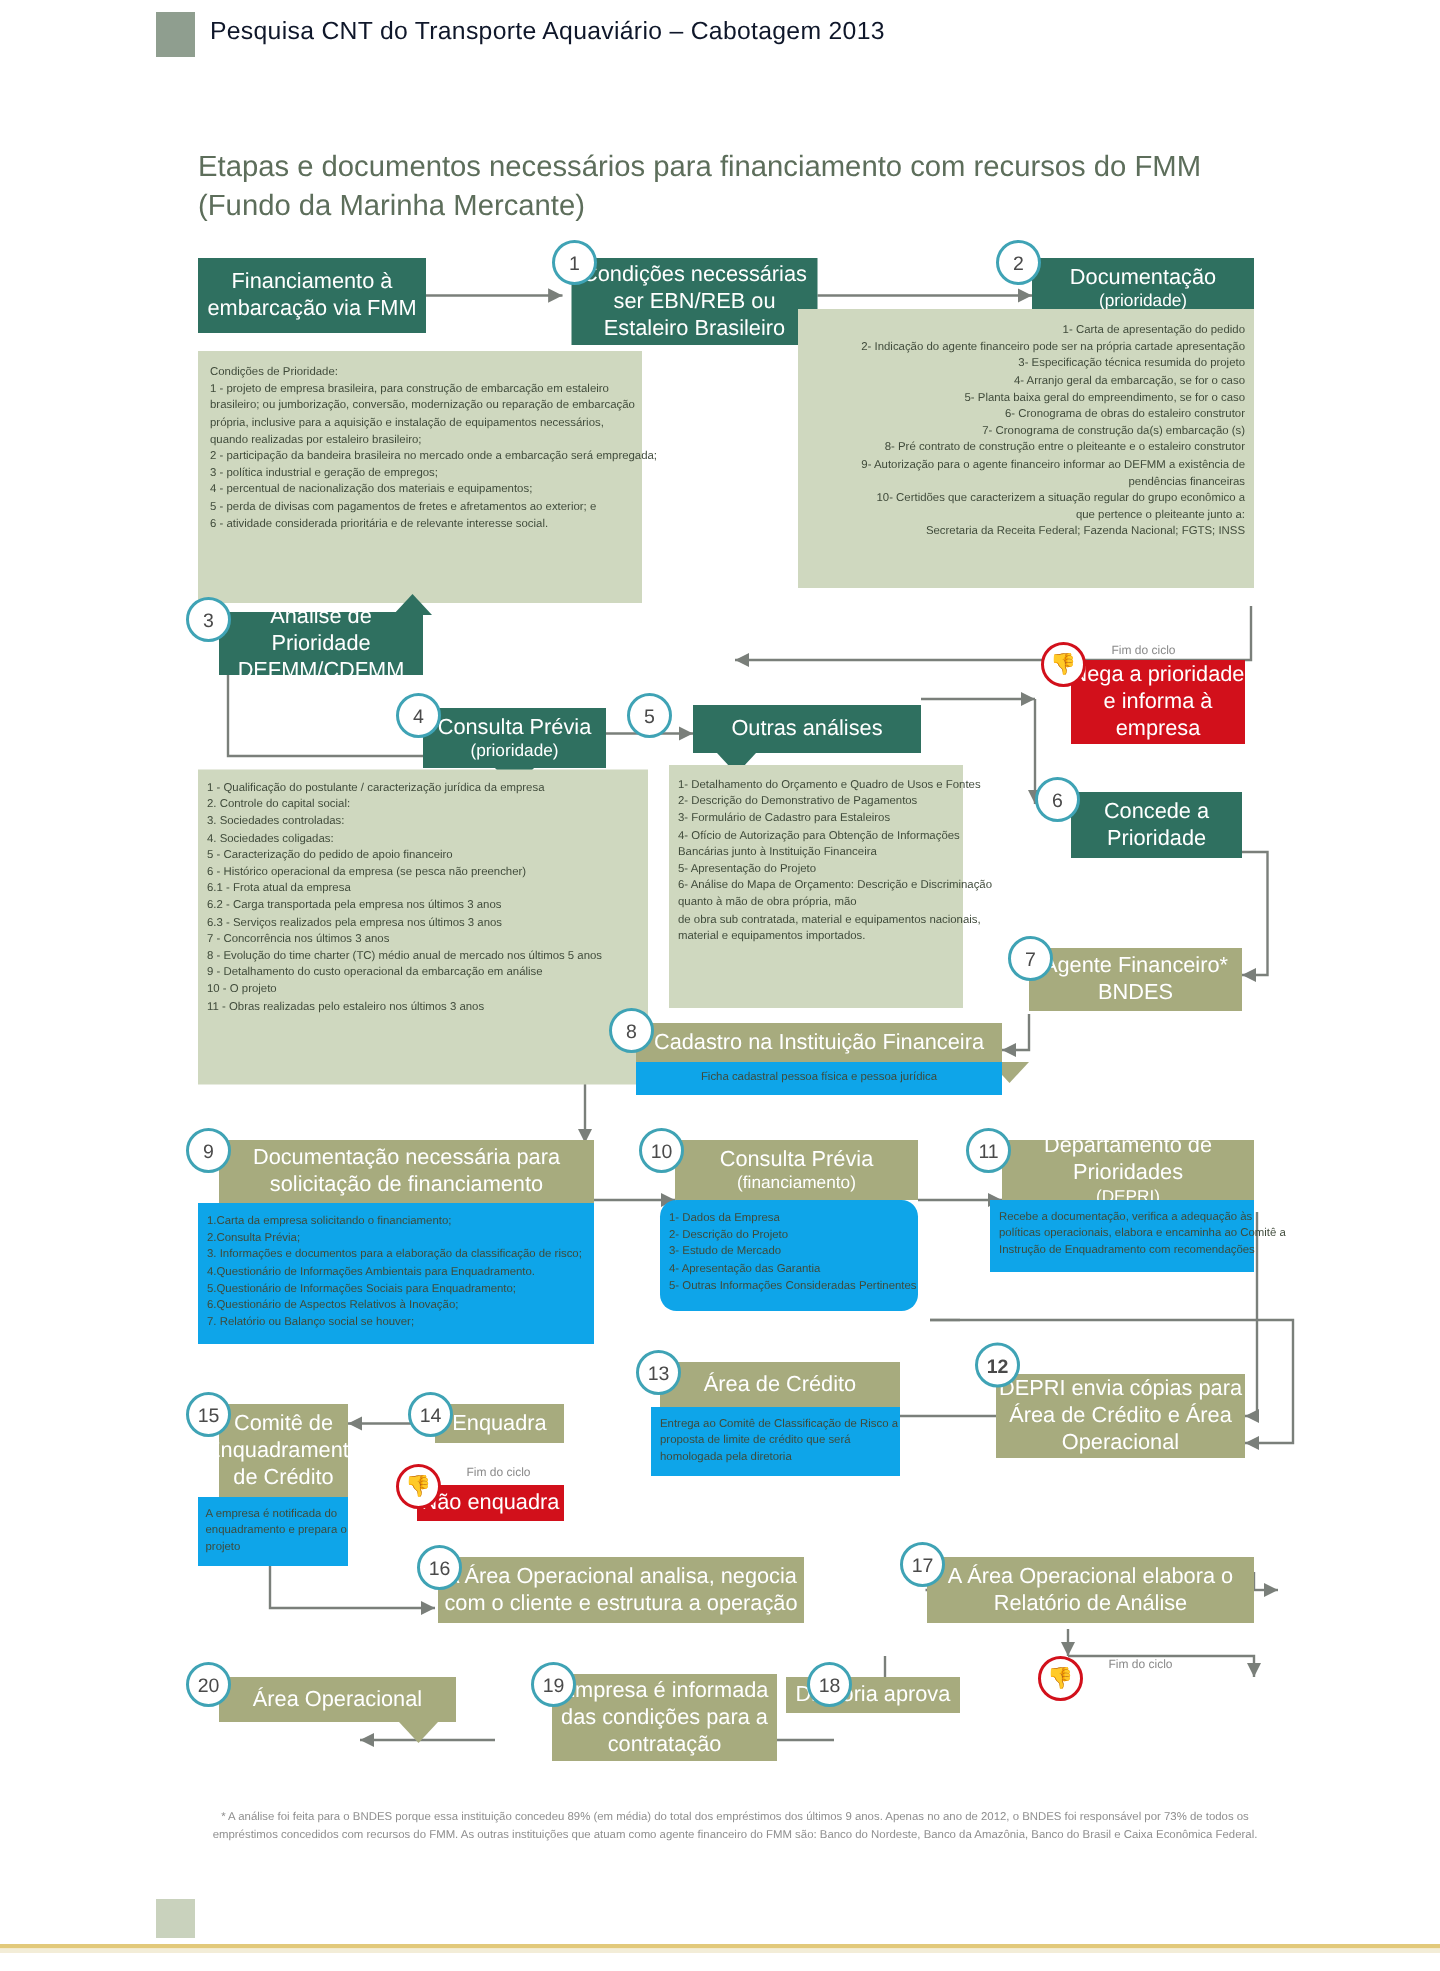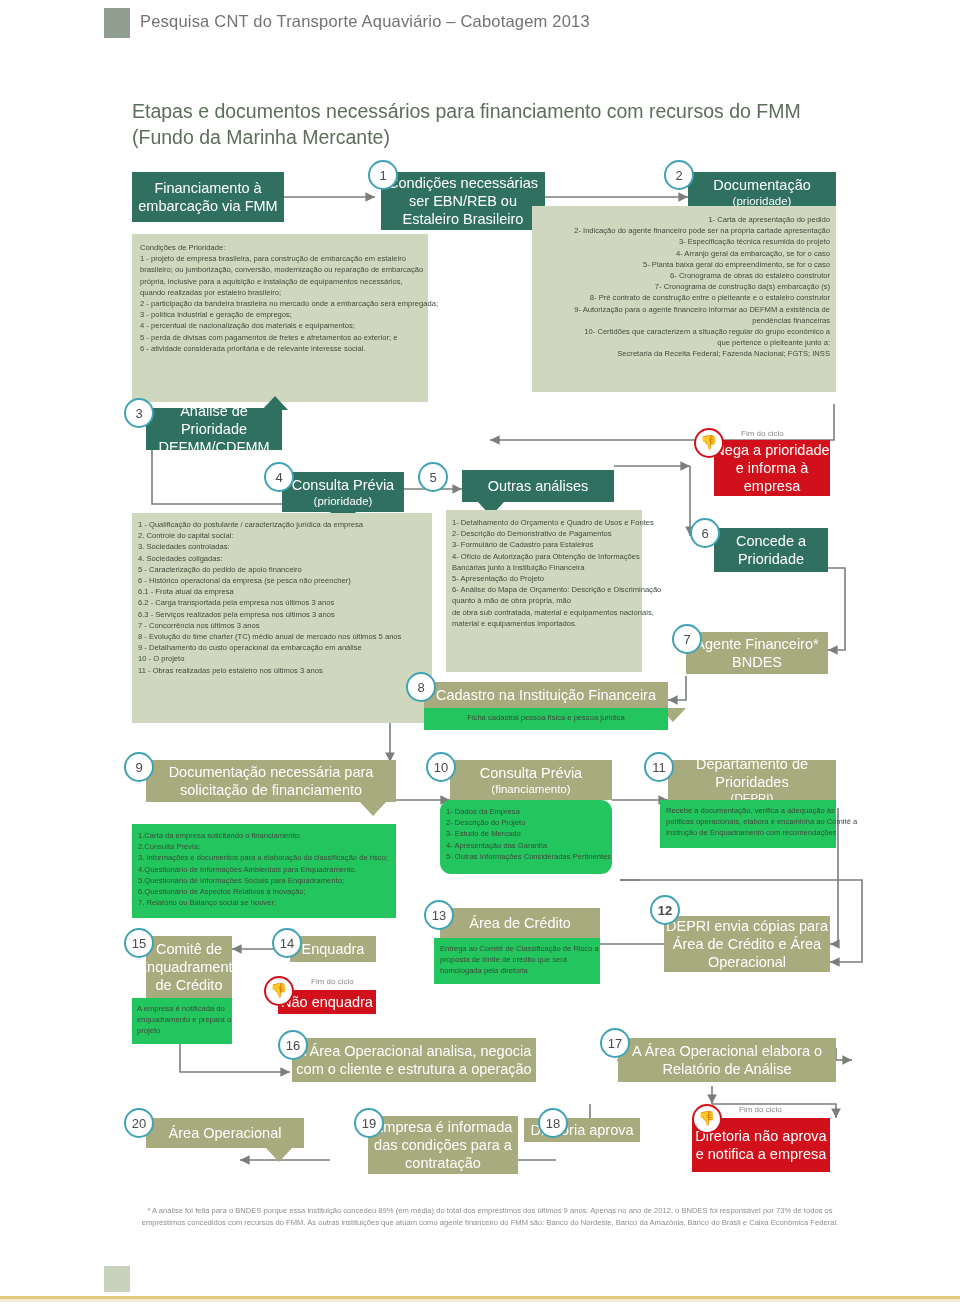--- a/index.html
+++ b/index.html
@@ -4,39 +4,39 @@
 <style>
   html,body{margin:0;padding:0;}
   body{
     width:960px;height:1314px;background:#ffffff;position:relative;
     font-family:"Liberation Sans", sans-serif;overflow:hidden;
   }
   #page{position:absolute;left:0;top:0;width:960px;height:1314px;}
 
   
   .hdr-bar{position:absolute;left:104px;top:8px;width:26px;height:30px;background:#8f9e8f;}
-  .hdr-title{position:absolute;left:140px;top:12px;font-size:16.5px;color:#737373;letter-spacing:.2px;white-space:nowrap;}
+  .hdr-title{position:absolute;left:140px;top:12px;font-size:16.5px;color:#0f172a;letter-spacing:.2px;white-space:nowrap;}
   .left-rail{position:absolute;left:104px;top:1266px;width:26px;height:26px;background:#c9d2bd;}
   .bottom-rule{position:absolute;left:0;top:1296px;width:960px;height:3px;background:#e2c97a;}
   .bottom-rule2{position:absolute;left:0;top:1299px;width:960px;height:3px;background:#f3edd8;}
 
   
   .big-title{position:absolute;left:132px;top:98px;width:700px;font-size:19.5px;line-height:26px;color:#5d6e5b;}
 
   
   .box{position:absolute;box-sizing:border-box;display:flex;flex-direction:column;
        align-items:center;justify-content:center;text-align:center;color:#ffffff;}
   .box .t1{font-size:14.5px;line-height:18px;}
   .box .t2{font-size:11.5px;line-height:14px;}
   .dark{background:#2f7060;}
   .olive{background:#a7ab7e;}
   .red{background:#d2101b;}
   .panel{position:absolute;box-sizing:border-box;background:#cfd8bf;color:#3f4a3a;}
   .panel .ln{font-size:7.6px;line-height:11.2px;white-space:nowrap;}
-  .panel.lt{background:#22c55e;}
+  .panel.lt{background:#0ea5e9;}
 
   
   .notch{position:absolute;width:0;height:0;border-left:13px solid transparent;
          border-right:13px solid transparent;}
   .notch.dark{border-top:14px solid #2f7060;background:none;}
   .notch.olive{border-top:14px solid #a7ab7e;background:none;}
 
   
   .num{position:absolute;width:26px;height:26px;border-radius:50%;background:#ffffff;
        border:2px solid #3fa3b5;color:#4a4a4a;font-size:13px;display:flex;
@@ -247,21 +247,21 @@
   <div class="notch olive" style="left:660px;top:708px;"></div>
   <div class="panel lt" style="left:424px;top:708px;width:244px;height:22px;padding:4px 6px;text-align:center;">
     <div class="ln">Ficha cadastral pessoa física e  pessoa jurídica</div>
   </div>
 
   <div class="num" style="left:124px;top:752px;">9</div>
   <div class="box olive" style="left:146px;top:760px;width:250px;height:42px;">
     <div class="t1">Documentação necessária para solicitação de financiamento</div>
   </div>
   <div class="notch olive" style="left:360px;top:802px;"></div>
-  <div class="panel lt" style="left:132px;top:802px;width:264px;height:94px;padding:6px 6px;text-align:left;margin-top:22px;">
+  <div class="panel lt" style="left:132px;top:802px;width:264px;height:94px;padding:6px 6px;text-align:left;">
     <div class="ln">1.Carta da empresa solicitando o financiamento;</div>
     <div class="ln">2.Consulta Prévia;</div>
     <div class="ln">3. Informações e documentos para a elaboração da classificação de risco;</div>
     <div class="ln">4.Questionário de Informações Ambientais para Enquadramento.</div>
     <div class="ln">5.Questionário de Informações Sociais para Enquadramento;</div>
     <div class="ln">6.Questionário de Aspectos Relativos à Inovação;</div>
     <div class="ln">7. Relatório ou Balanço social se houver;</div>
   </div>
 
   <div class="num" style="left:426px;top:752px;">10</div>
@@ -346,23 +346,20 @@
   <div class="box olive" style="left:524px;top:1118px;width:116px;height:24px;">
     <div class="t1">Diretoria aprova</div>
   </div>
 
   <div class="fim" style="left:692px;top:1104px;">
     <div class="dislike">
         <span>👎</span>
       </div>
     <div class="lbl">Fim do ciclo</div>
   </div>
-  <div class="box red" style="left:692px;top:1118px;width:138px;height:54px;">
-    <div class="t1">Diretoria não aprova e notifica a empresa</div>
-  </div>
 
   <div class="num" style="left:354px;top:1108px;">19</div>
   <div class="box olive" style="left:368px;top:1116px;width:150px;height:58px;">
     <div class="t1">Empresa é informada das condições para a contratação</div>
   </div>
 
   <div class="num" style="left:124px;top:1108px;">20</div>
   <div class="box olive" style="left:146px;top:1118px;width:158px;height:30px;">
     <div class="t1">Área Operacional</div>
   </div>

